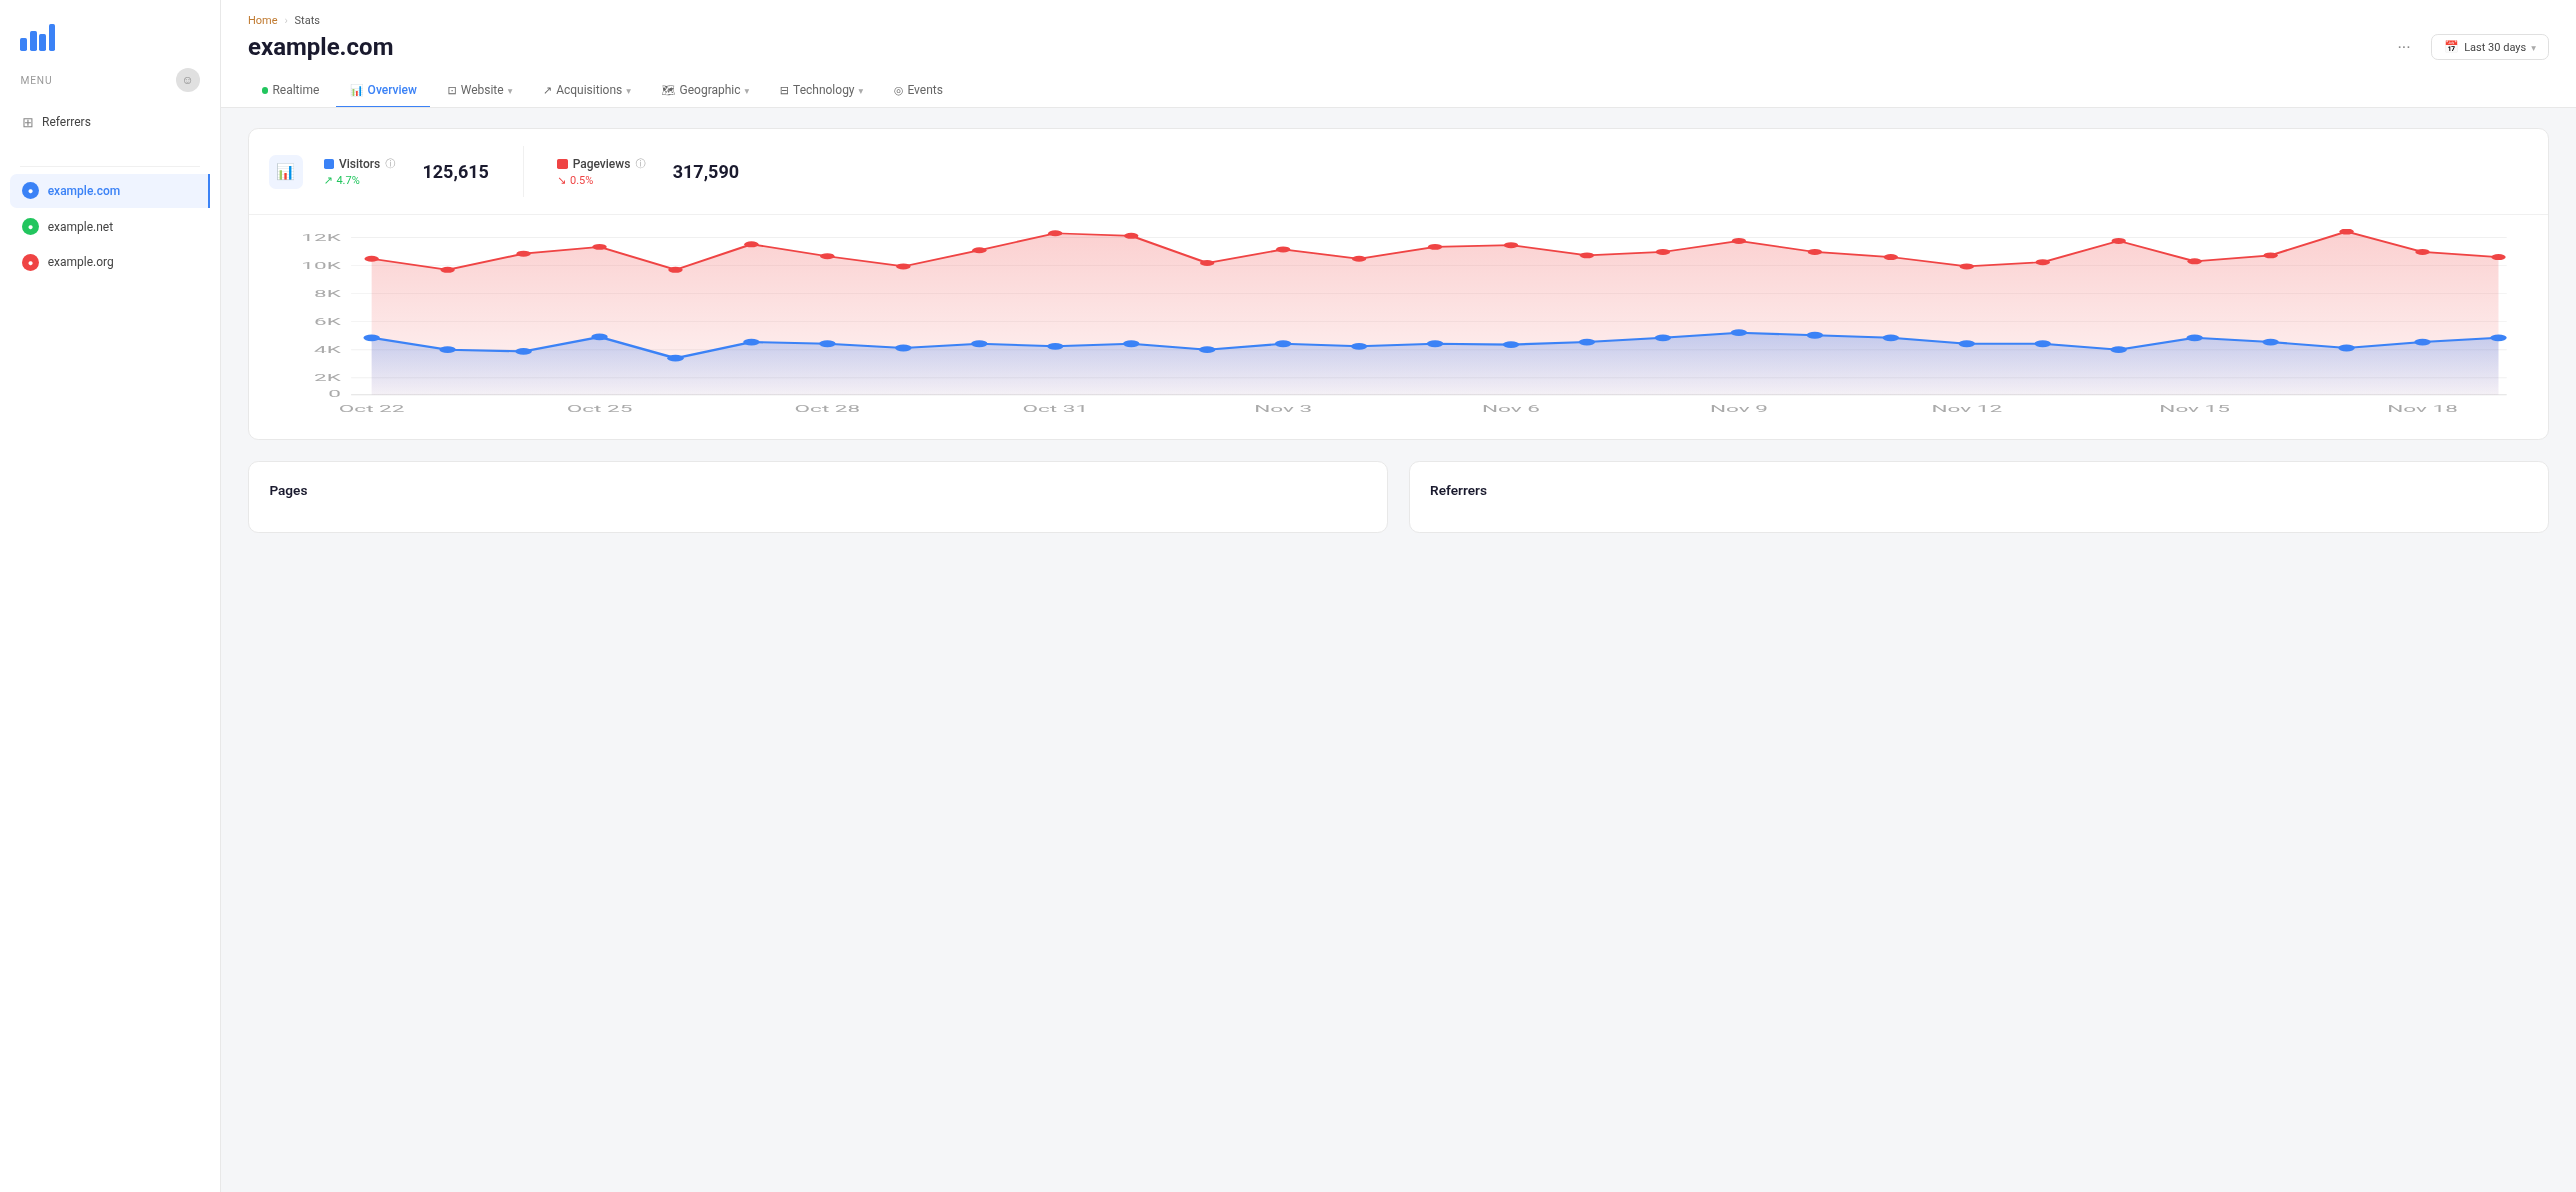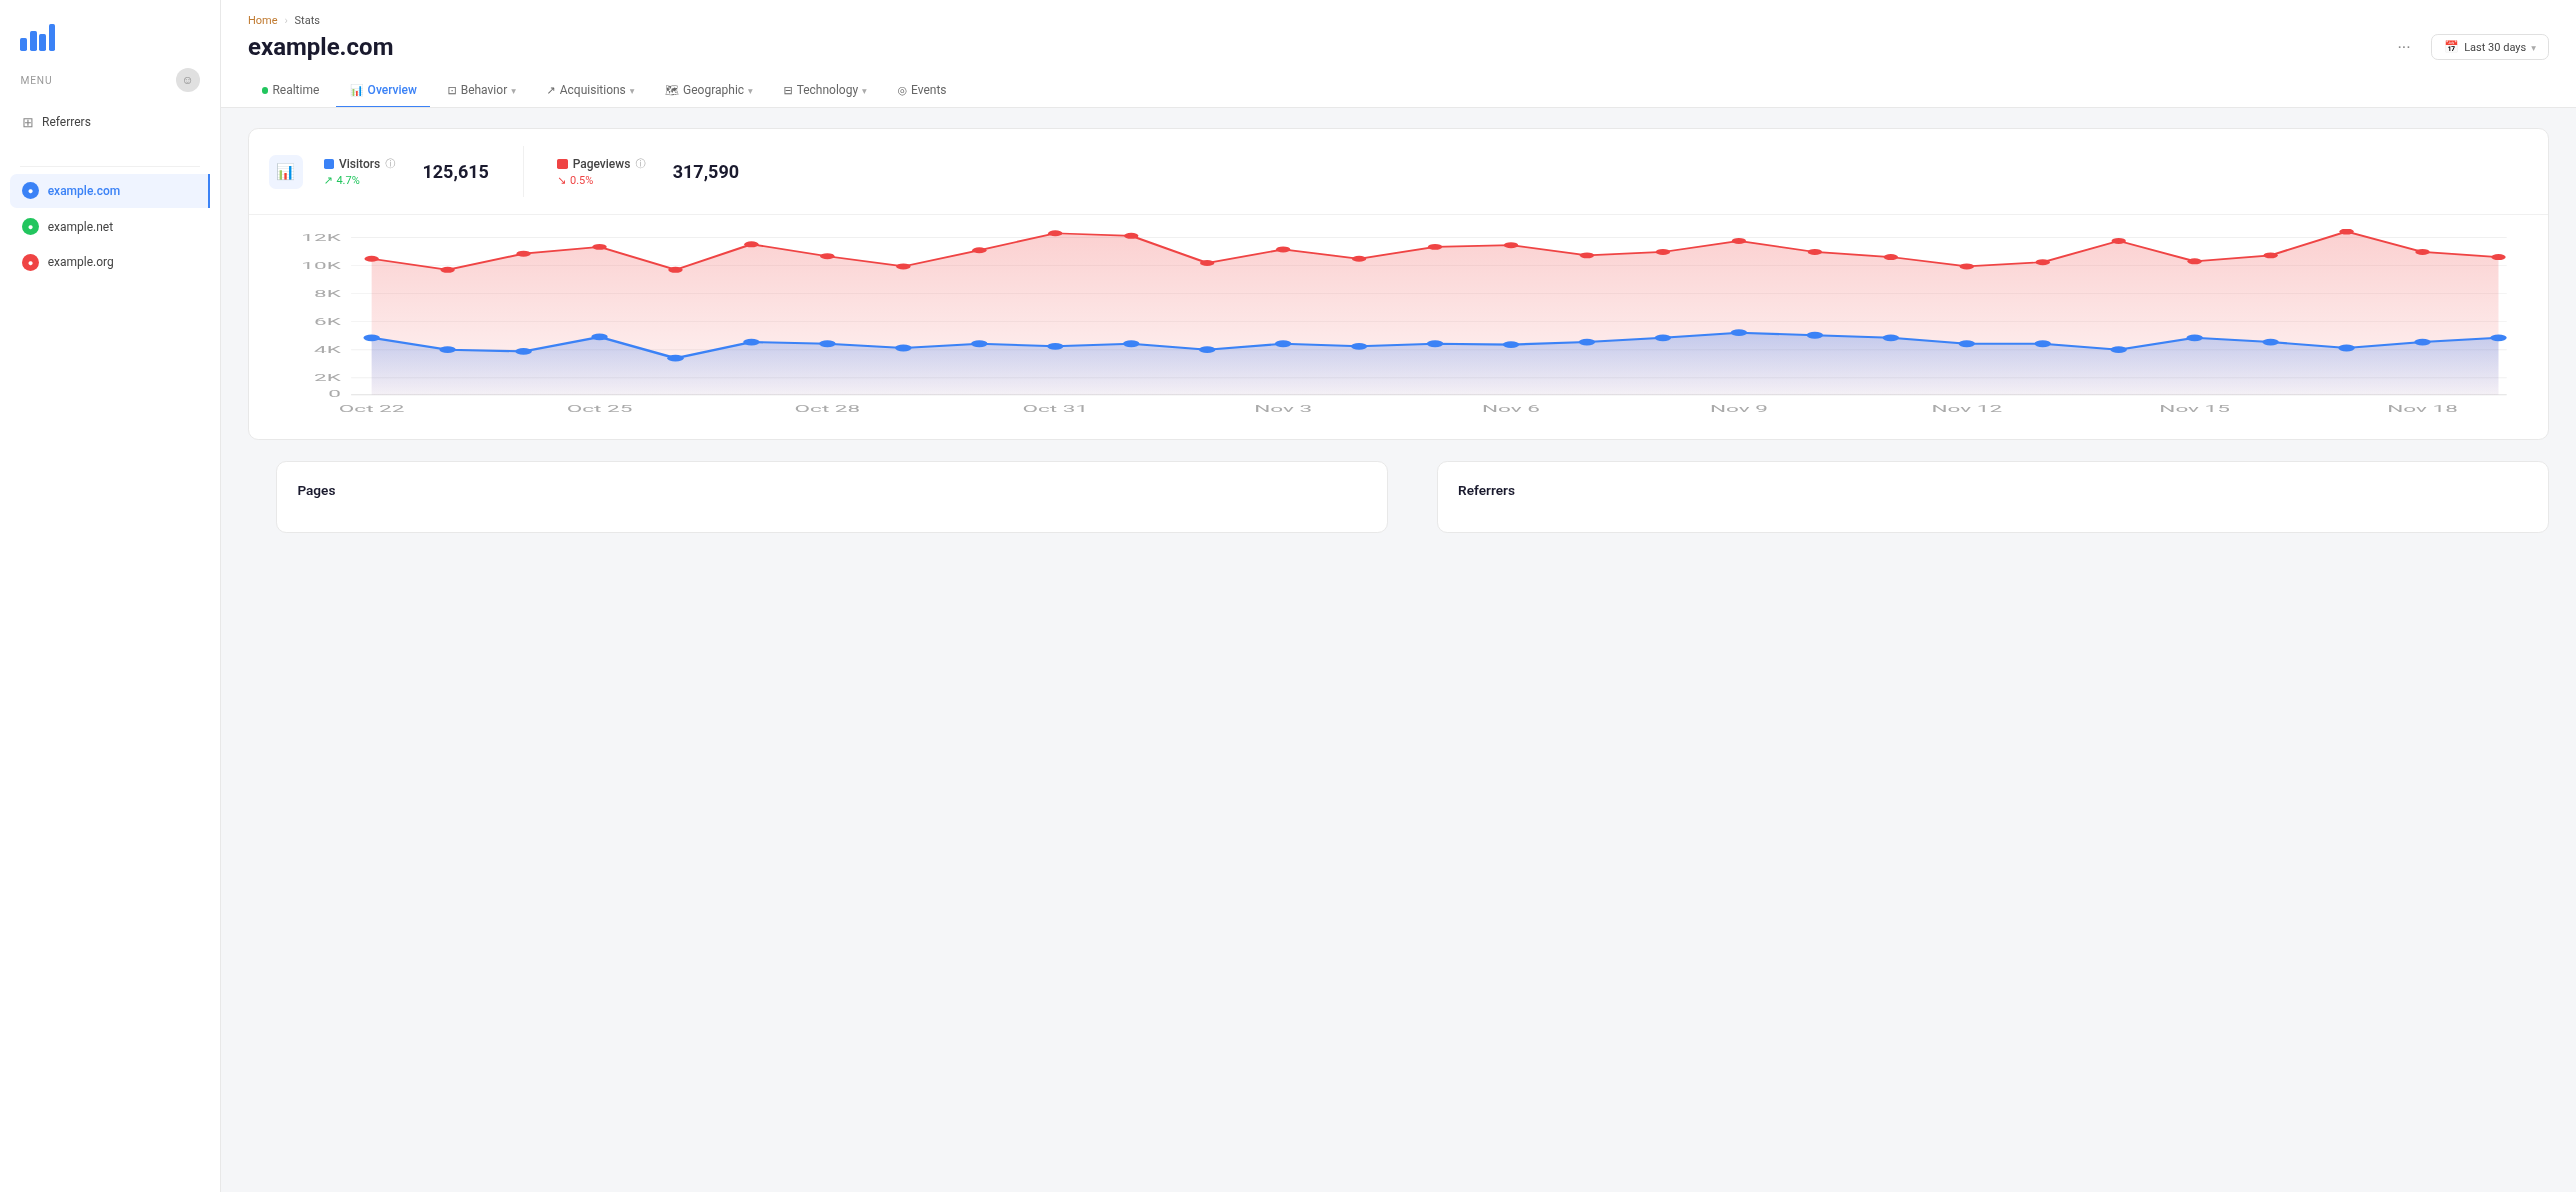--- a/index.html
+++ b/index.html
@@ -268,21 +268,20 @@
     .bottom-cards {
       display: grid;
       grid-template-columns: 1fr 1fr;
       gap: 20.4px;
     }
     .bottom-card {
       background: #fff;
       border-radius: 10.2px;
       border: 0.9px solid #e8e8e8;
       padding: 20.4px;
-      margin-left: 28px;
     }
     .bottom-card-title {
       font-size: 13.6px;
       font-weight: 600;
       color: #1a1a2e;
       margin-bottom: 13.6px;
     }
     .table-header {
       display: flex;
       justify-content: space-between;
@@ -356,21 +355,21 @@
       <div class="tab">
         <div class="tab-dot"></div>
         <span>Realtime</span>
       </div>
       <div class="tab active">
         <span class="tab-icon">📊</span>
         <span>Overview</span>
       </div>
       <div class="tab">
         <span class="tab-icon">⊡</span>
-        <span>Behavior</span>
+        <span>Website</span>
         <span class="chevron">▾</span>
       </div>
       <div class="tab">
         <span class="tab-icon">↗</span>
         <span>Acquisitions</span>
         <span class="chevron">▾</span>
       </div>
       <div class="tab">
         <span class="tab-icon">🗺</span>
         <span>Geographic</span>

